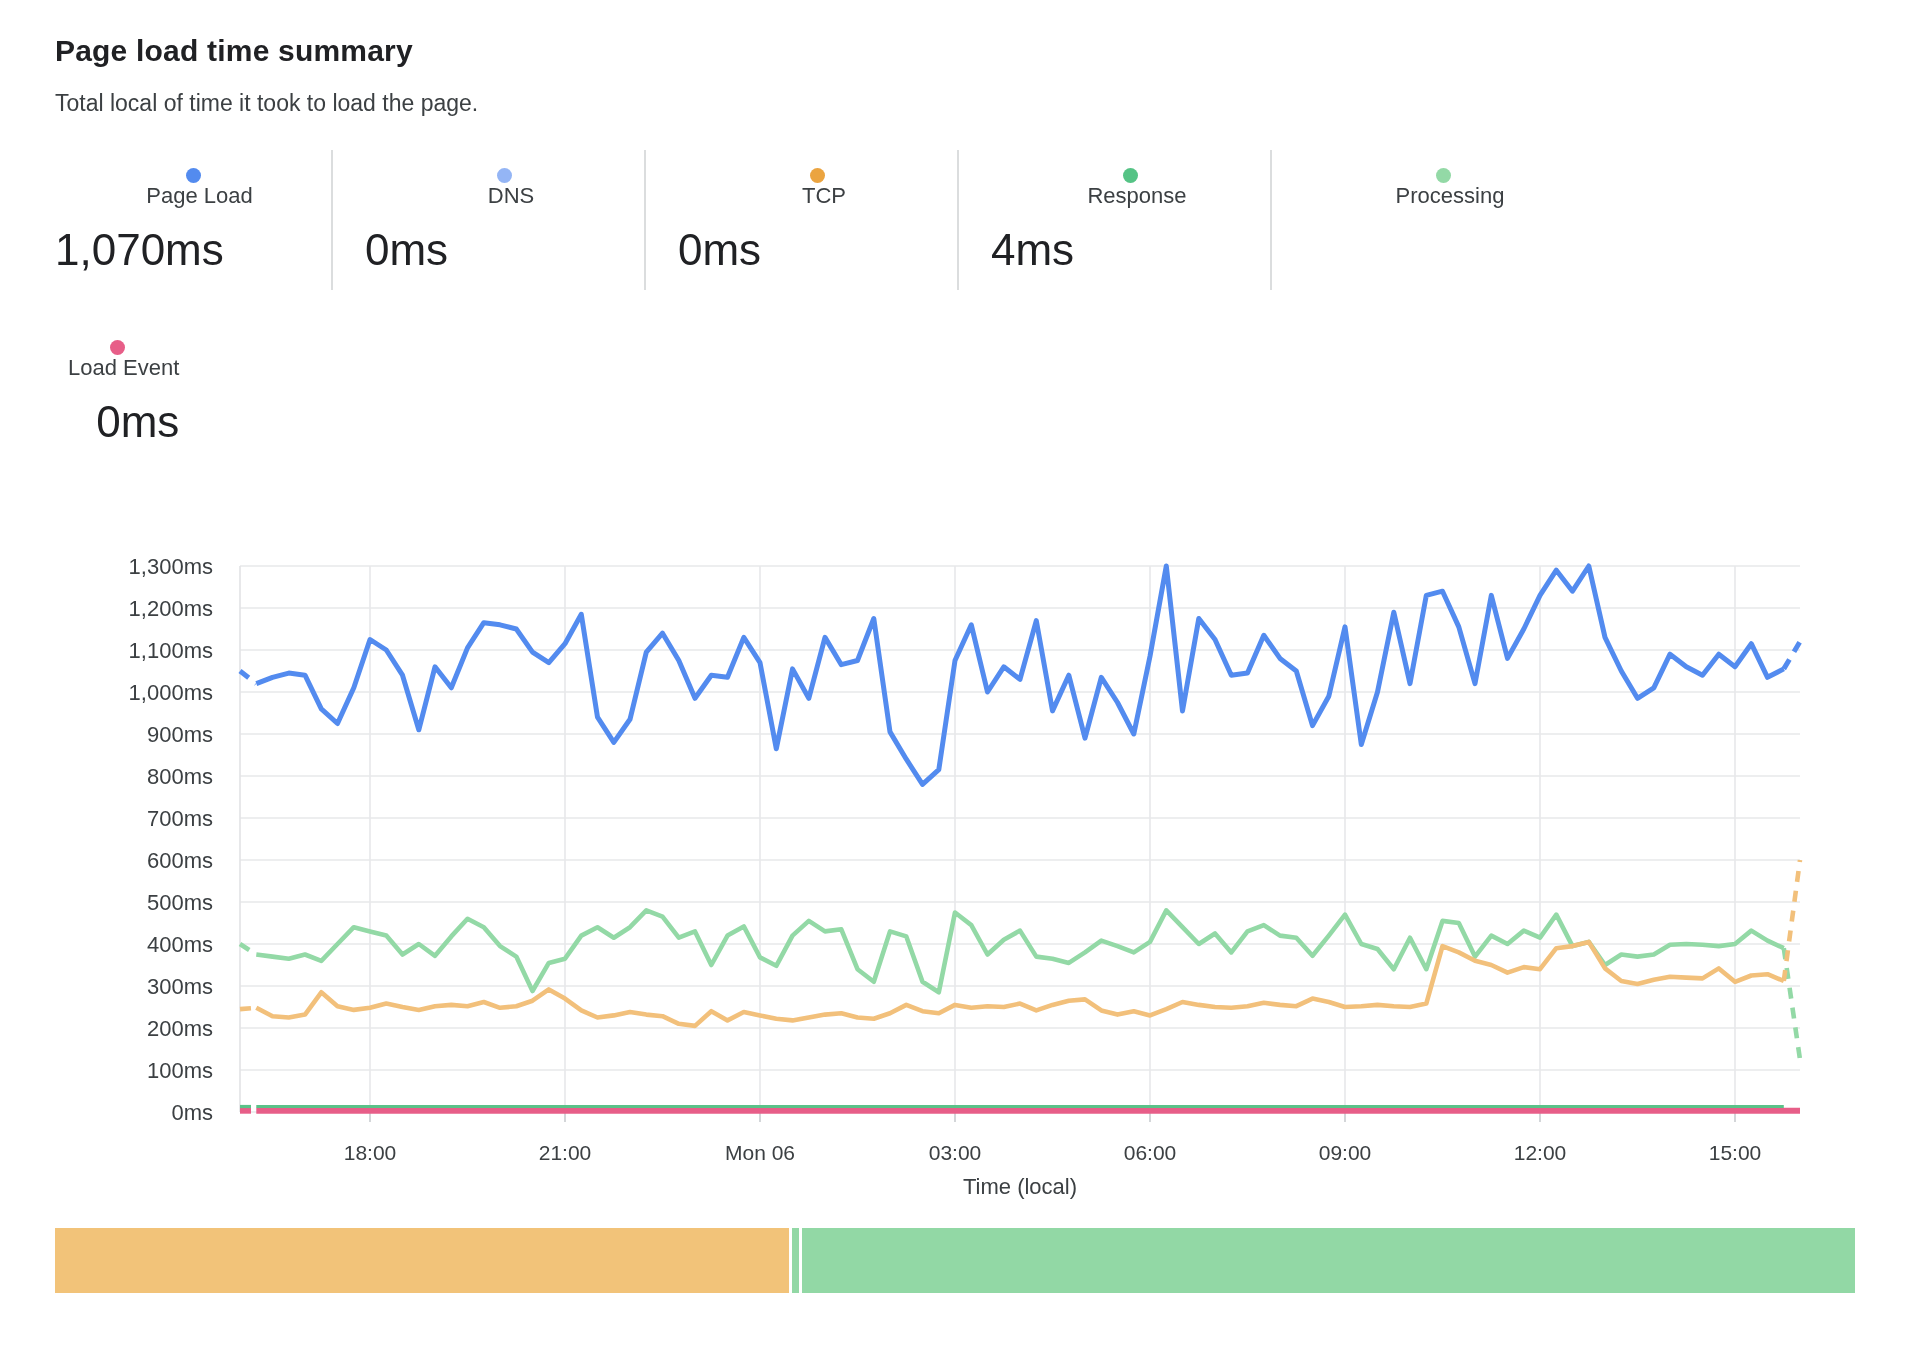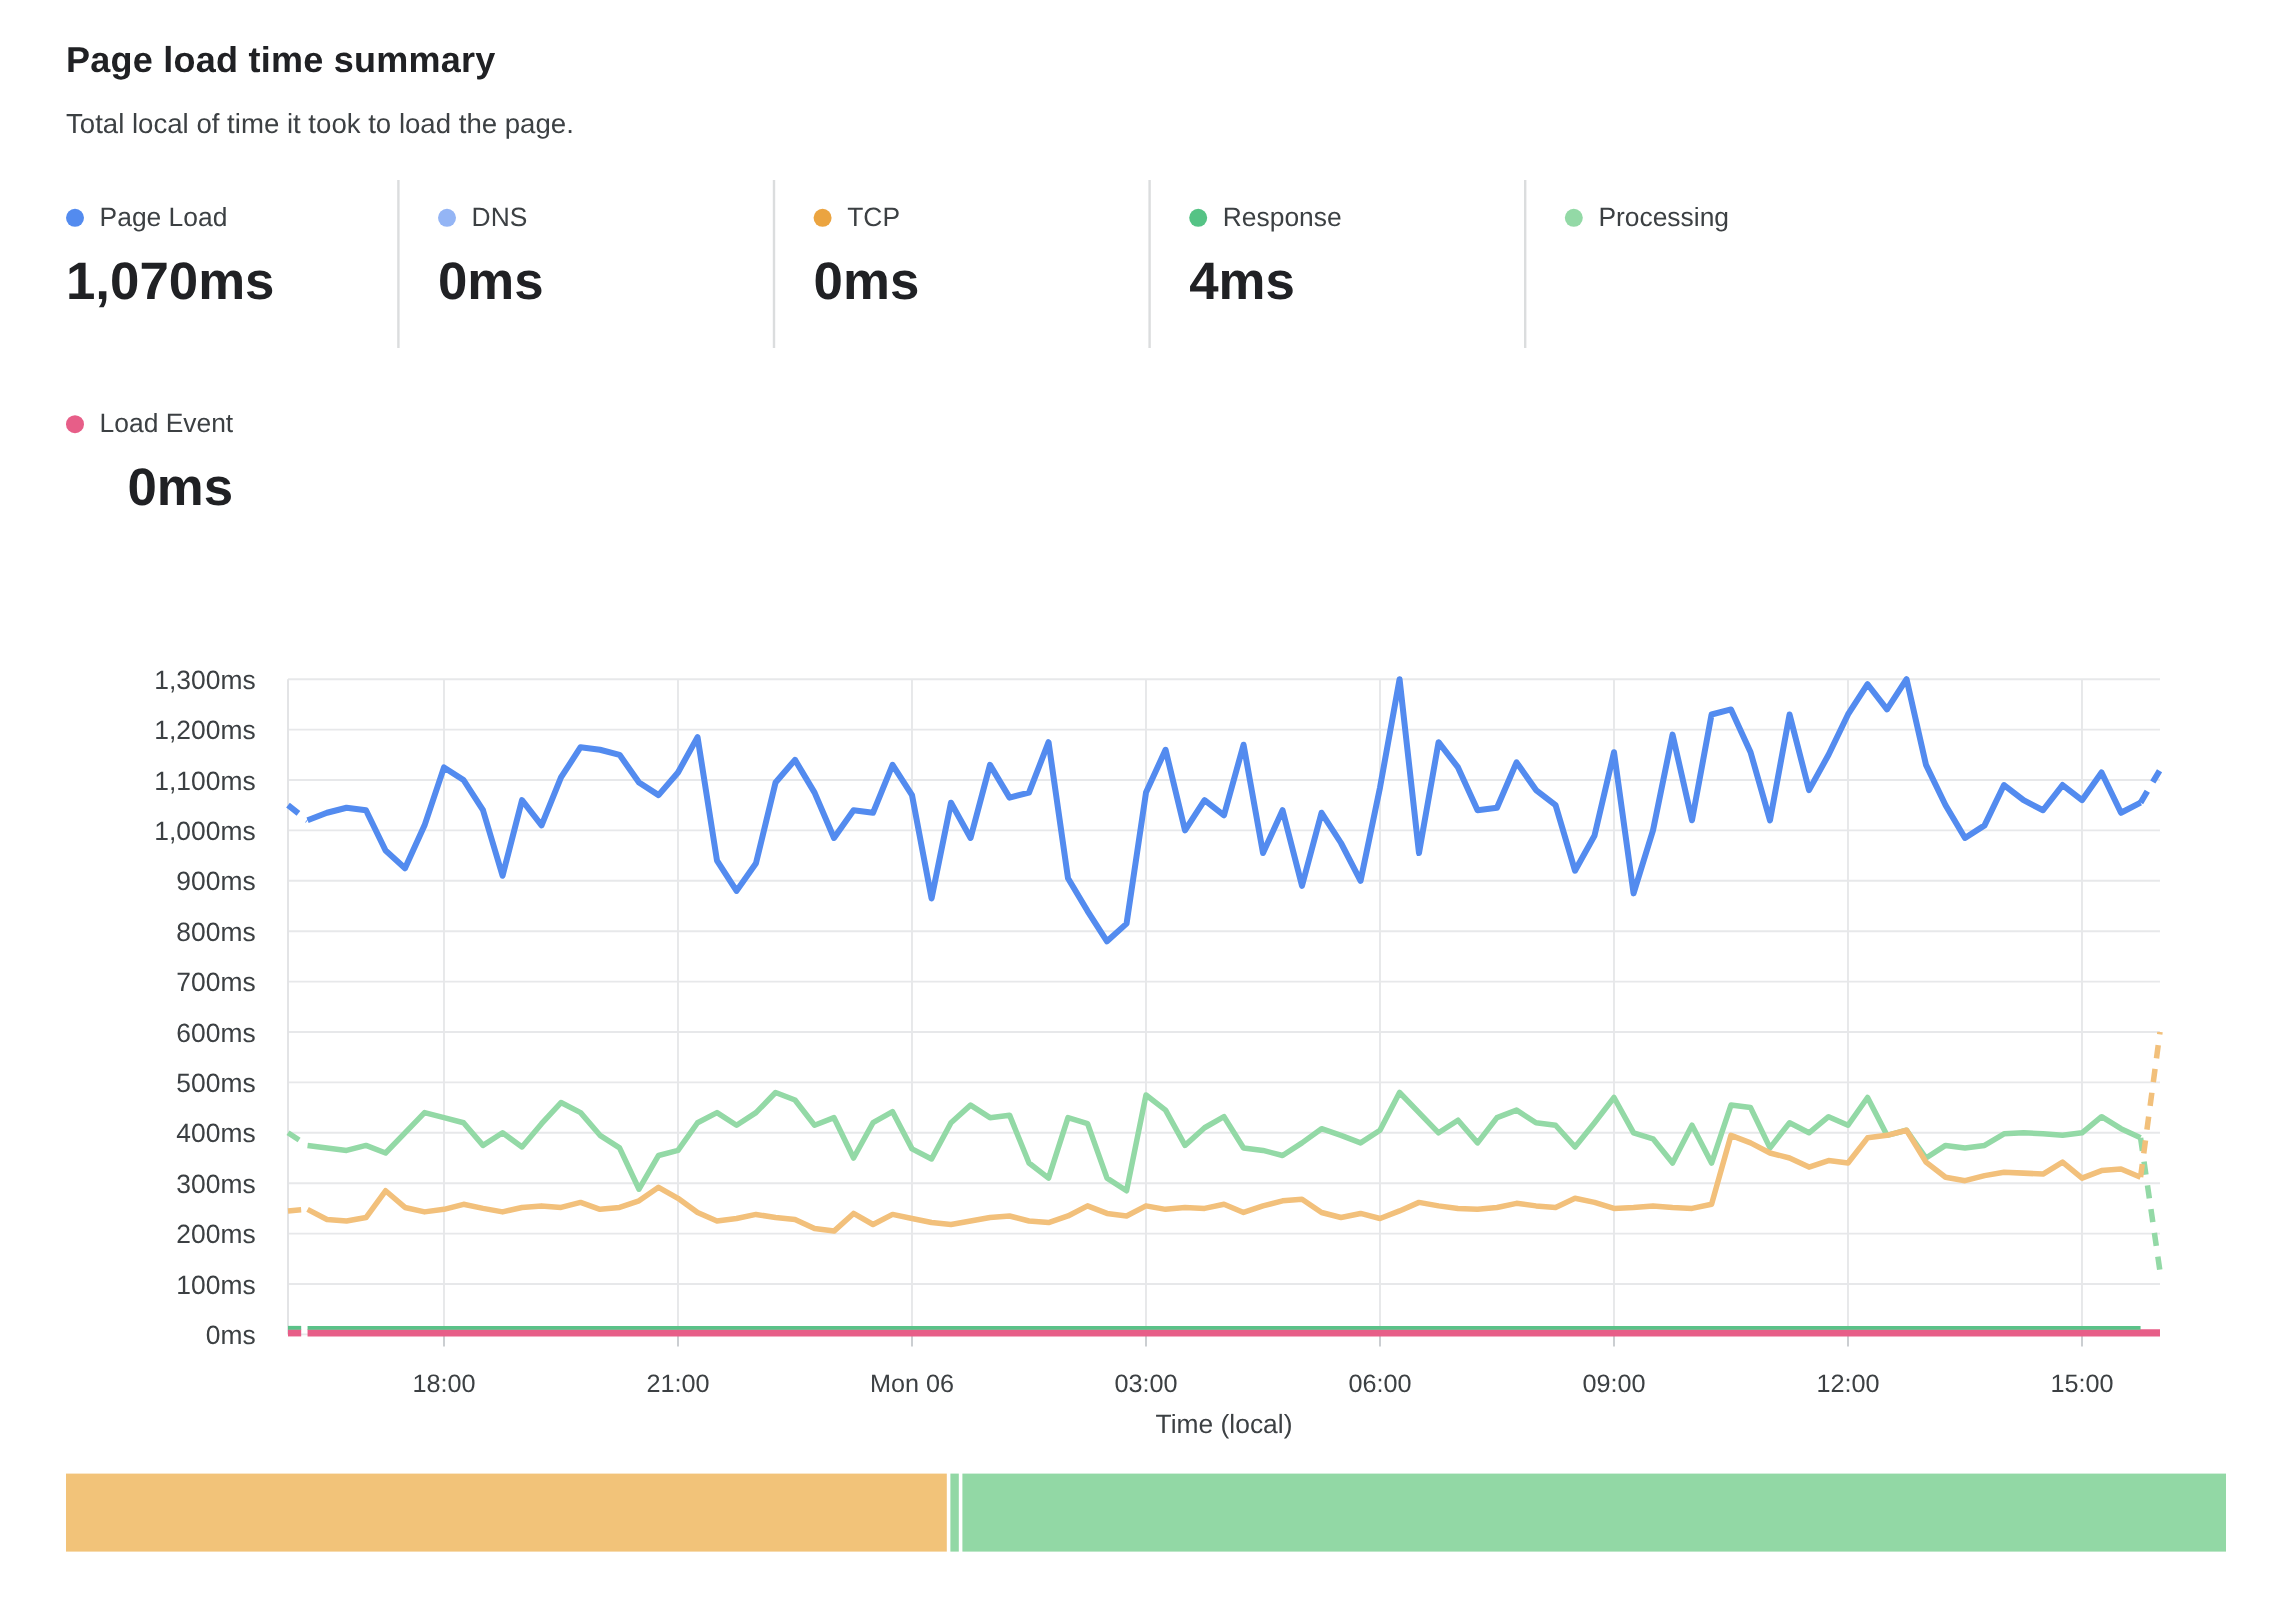--- a/index.html
+++ b/index.html
@@ -3,24 +3,24 @@
 <meta charset="utf-8">
 <style>
   html,body{margin:0;padding:0;background:#fff;}
   body{width:1910px;height:1352px;position:relative;font-family:"Liberation Sans",sans-serif;color:#202124;overflow:hidden;}
   .hdr{position:absolute;left:55px;top:34px;}
   .title{font-size:30px;font-weight:700;color:#202124;letter-spacing:.2px;}
   .subtitle{margin-top:22px;font-size:23px;color:#3c4043;}
   .metrics{position:absolute;left:55px;top:150px;display:flex;height:140px;}
   .mcell{box-sizing:border-box;width:313px;padding-left:32px;border-left:2px solid #dbddde;}
   .mcell:first-child{width:276px;padding-left:0;border-left:none;}
-  .mhead{display:flex;align-items:center;margin-top:18px;}
+  .mhead{display:flex;align-items:center;margin-top:18px;flex-direction:column;}
   .dot{width:15px;height:15px;border-radius:50%;flex:0 0 auto;}
   .mlabel{margin-left:13px;font-size:22px;color:#3c4043;}
-  .mvalue{margin-top:16px;font-size:44px;font-weight:700;color:#202124;}
+  .mvalue{margin-top:16px;font-size:44px;font-weight:400;color:#202124;}
   .levent{position:absolute;left:55px;top:322px;text-align:right;}
   .chart-wrap{position:absolute;left:0;top:430px;width:1910px;height:800px;}
   .statusbar{position:absolute;left:55px;top:1228px;width:1800px;height:65px;display:flex;column-gap:3px;}
   .statusbar .seg{height:100%;}
   svg text{font-family:"Liberation Sans",sans-serif;}
 </style>
 </head>
 <body>
 
 <div class="hdr">

